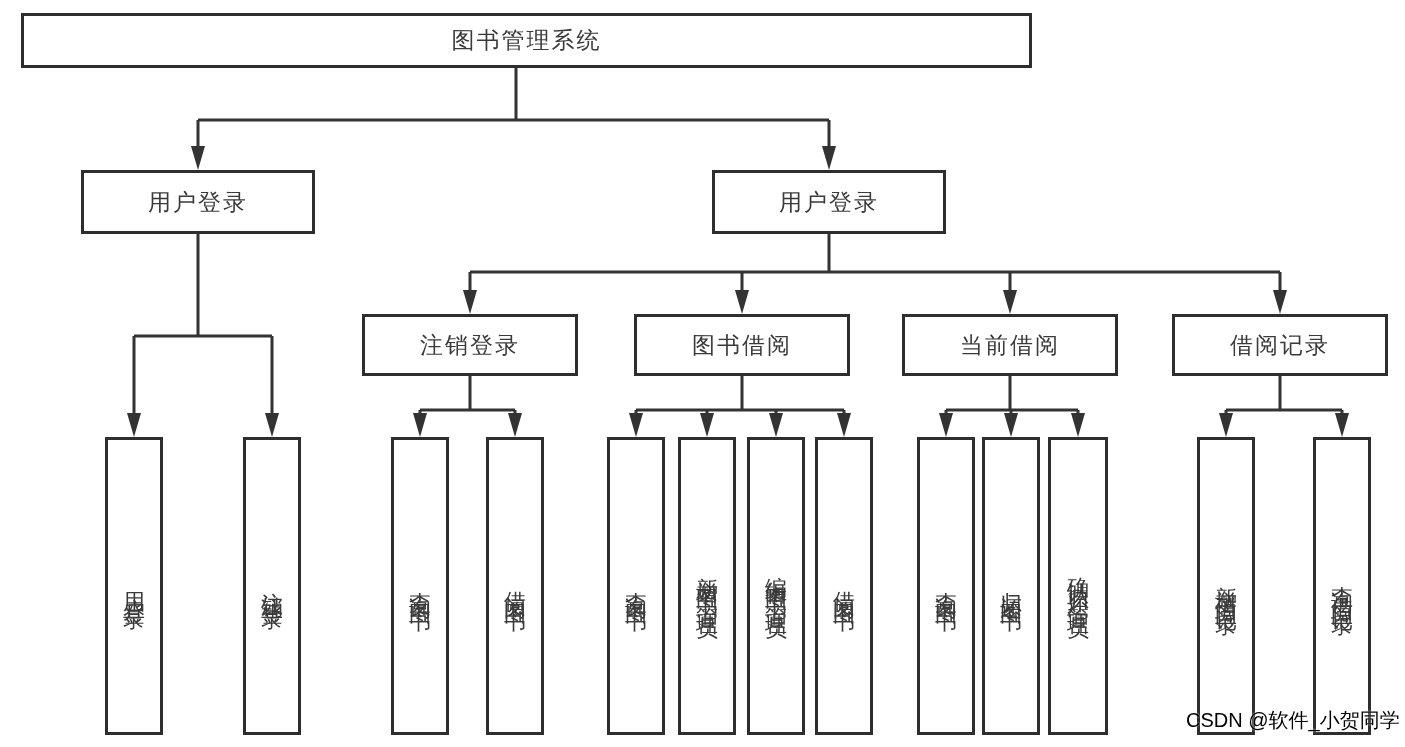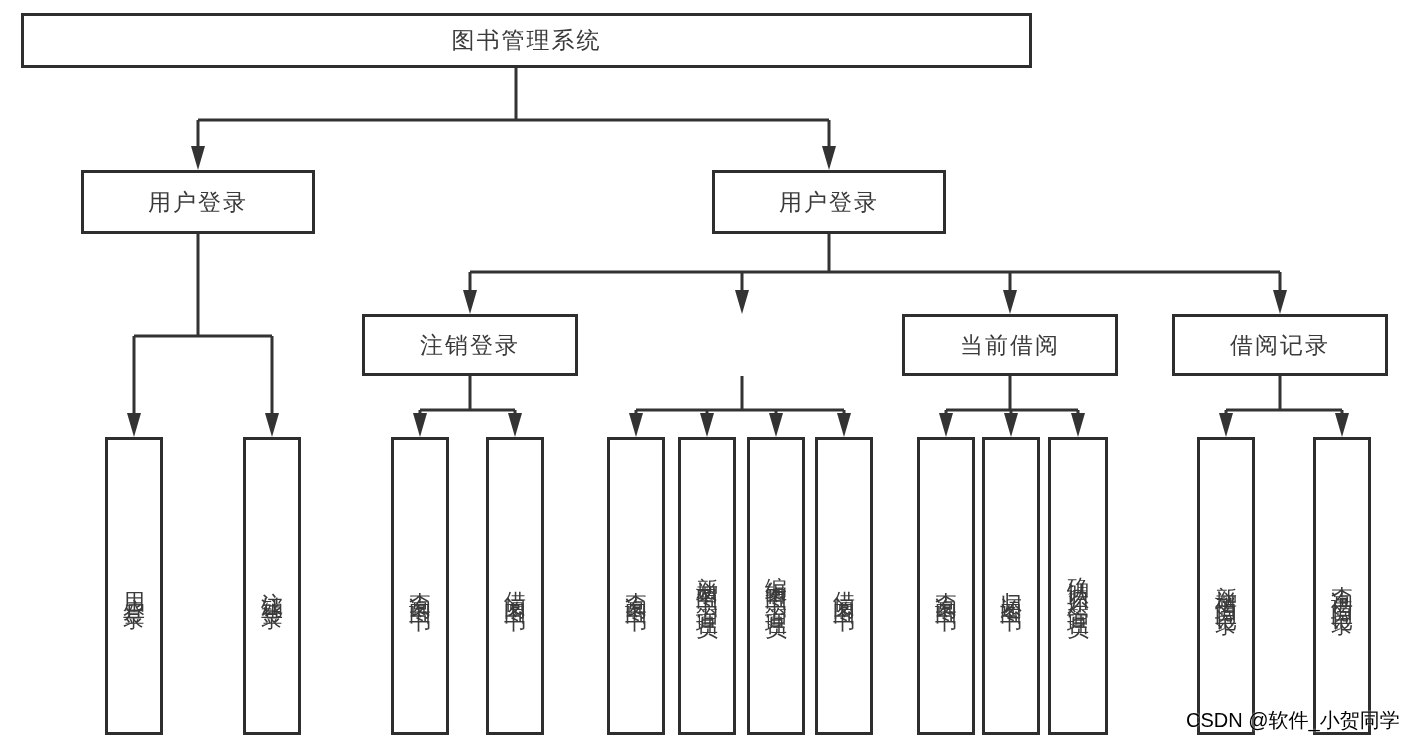--- a/index.html
+++ b/index.html
@@ -76,20 +76,23 @@
   <div class="node hbox" style="left:81px; top:170px; width:234px; height:64px;">
     <span>用户登录</span>
   </div>
   <div class="node hbox" style="left:712px; top:170px; width:234px; height:64px;">
     <span>用户登录</span>
   </div>
 
   <div class="node hbox" style="left:362px; top:314px; width:216px; height:62px;">
     <span>注销登录</span>
   </div>
+  <div class="node hbox" style="left:634px; top:314px; width:216px; height:62px;">
+    <span>图书借阅</span>
+  </div>
   <div class="node hbox" style="left:902px; top:314px; width:216px; height:62px;">
     <span>当前借阅</span>
   </div>
   <div class="node hbox" style="left:1172px; top:314px; width:216px; height:62px;">
     <span>借阅记录</span>
   </div>
 
   <div class="node vbox" style="left:105px; top:437px; width:58px; height:298px;">
     <span>用户登录</span>
   </div>

